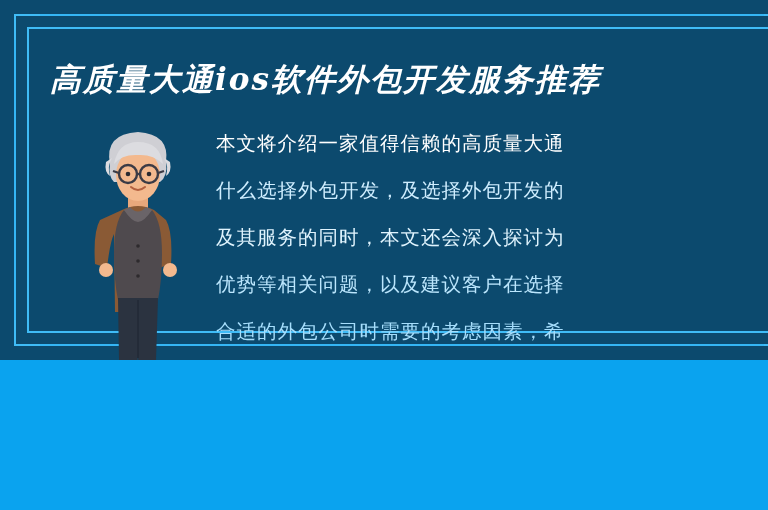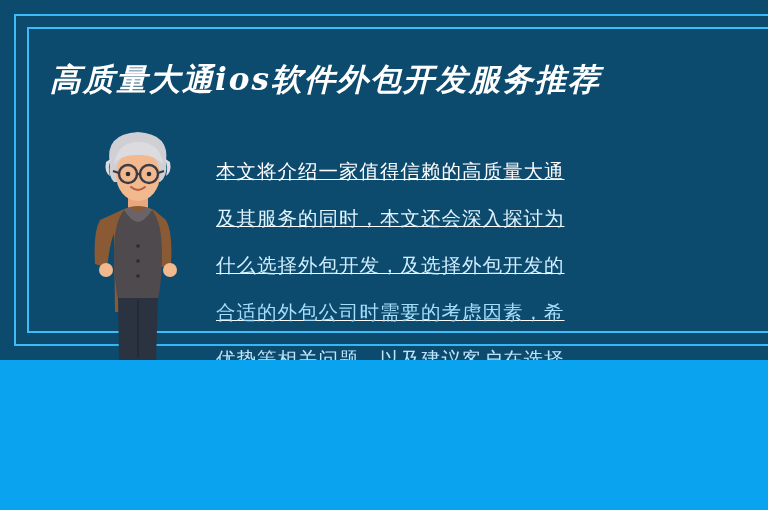--- a/index.html
+++ b/index.html
@@ -60,29 +60,28 @@
     font-size: 31px;
     letter-spacing: 2px;
     line-height: 1.25;
     white-space: nowrap;
   }
 
   
   .body-text {
     position: absolute;
     left: 216px;
-    top: 148px;
+    top: 120px;
     width: 514px;
     font-family: "DejaVu Sans", sans-serif;
     font-size: 19.5px;
     line-height: 47px;
     letter-spacing: 1px;
     text-align: justify;
     color: #ffffff;
-    text-decoration: underline;
   }
   .body-text .line {
     display: block;
     white-space: nowrap;
   }
   .l1 { color: #ffffff; }
   .l2 { color: #f2fbff; }
   .l3 { color: #e0f4fe; }
   .l4 { color: #cfeeff; }
   .l5 { color: #bbe6fd; }
@@ -151,19 +150,19 @@
       <path d="M40 180 h40 l-2 62 l-4 46 h-12 l-2 -52 l-4 52 h-12 l-3 -46 z" fill="#2b3340"></path>
       <path d="M60 182 v58" stroke="#232a36" stroke-width="1.6"></path>
 
       <path d="M46 286 h14 q2 8 -6 9 h-16 q-2 -6 8 -9 z" fill="#1b1b22"></path>
       <path d="M66 286 h14 q10 3 8 9 h-16 q-8 -1 -6 -9 z" fill="#1b1b22"></path>
     </svg>
   </div>
 
   <div class="body-text">
     <span class="line l1">本文将介绍一家值得信赖的高质量大通</span>
+    <span class="line l4">什么选择外包开发，及选择外包开发的</span>
     <span class="line l3">及其服务的同时，本文还会深入探讨为</span>
-    <span class="line l4">什么选择外包开发，及选择外包开发的</span>
+    <span class="line l5">优势等相关问题，以及建议客户在选择</span>
     <span class="line l6">合适的外包公司时需要的考虑因素，希</span>
-    <span class="line l5">优势等相关问题，以及建议客户在选择</span>
   </div>
 
 </div>
 
 </body></html>

